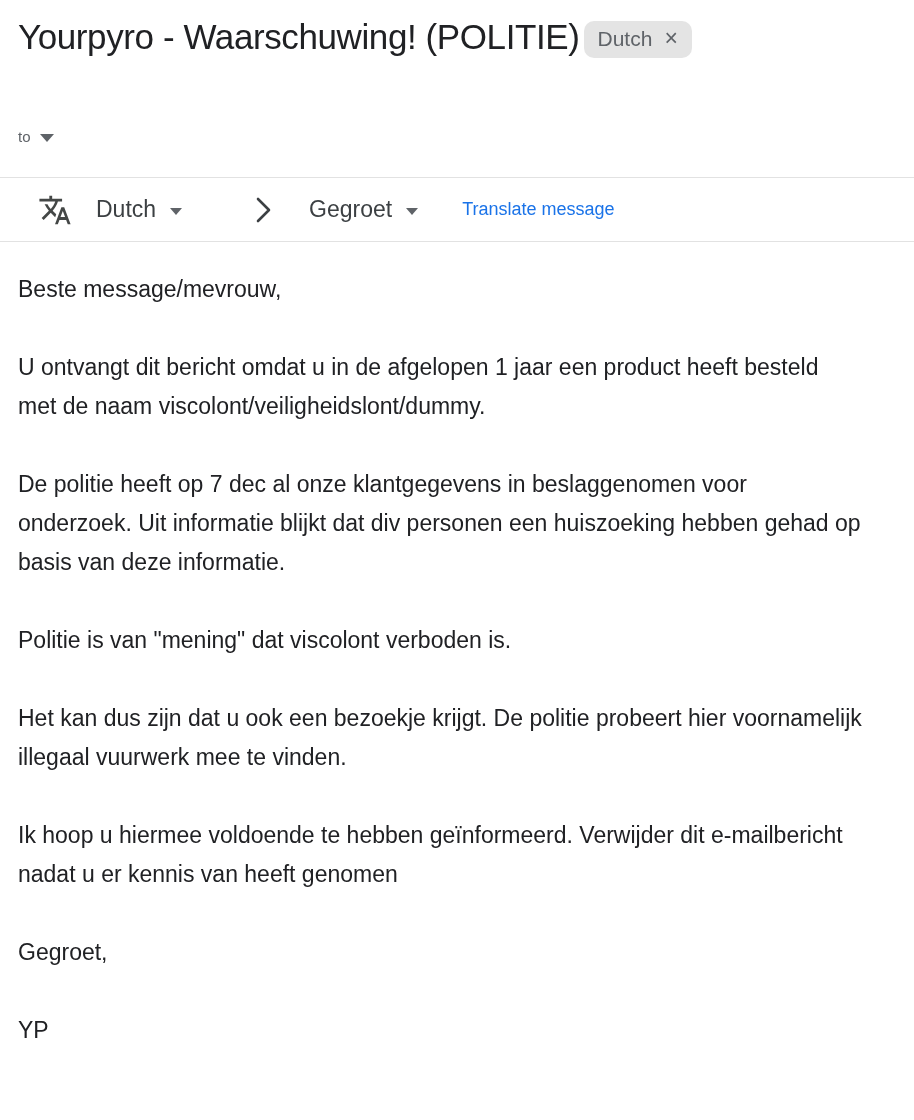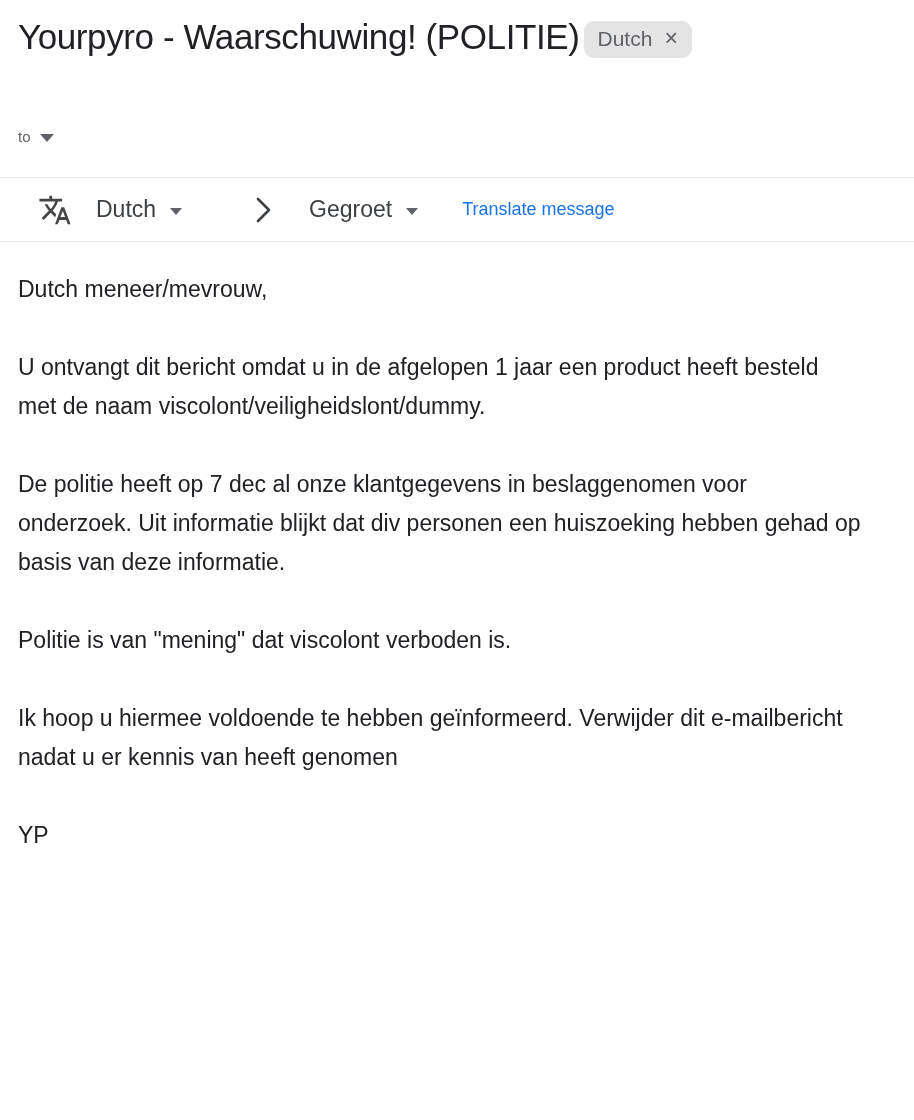--- a/index.html
+++ b/index.html
@@ -167,21 +167,23 @@
 
     <button class="lang-btn tgt-lang">
       <span>Gegroet</span>
       <span class="caret-down"></span>
     </button>
 
     <a class="translate-link">Translate message</a>
   </div>
 
   <article class="email-body">
-    <p>Dutch meneer/mevrouw,</p>
+    <p>Beste message/mevrouw,</p>
     <p>U ontvangt dit bericht omdat u in de afgelopen 1 jaar een product heeft besteld met de naam viscolont/veiligheidslont/dummy.</p>
     <p>De politie heeft op 7 dec al onze klantgegevens in beslaggenomen voor onderzoek. Uit informatie blijkt dat div personen een huiszoeking hebben gehad op basis van deze informatie.</p>
     <p>Politie is van "mening" dat viscolont verboden is.</p>
+    <p>Het kan dus zijn dat u ook een bezoekje krijgt. De politie probeert hier voornamelijk illegaal vuurwerk mee te vinden.</p>
     <p>Ik hoop u hiermee voldoende te hebben geïnformeerd. Verwijder dit e-mailbericht nadat u er kennis van heeft genomen</p>
+    <p>Gegroet,</p>
     <p>YP</p>
   </article>
 
 </div>
 
 </body></html>

